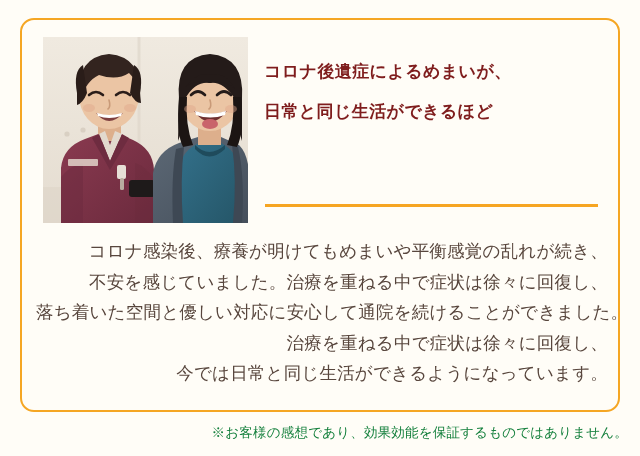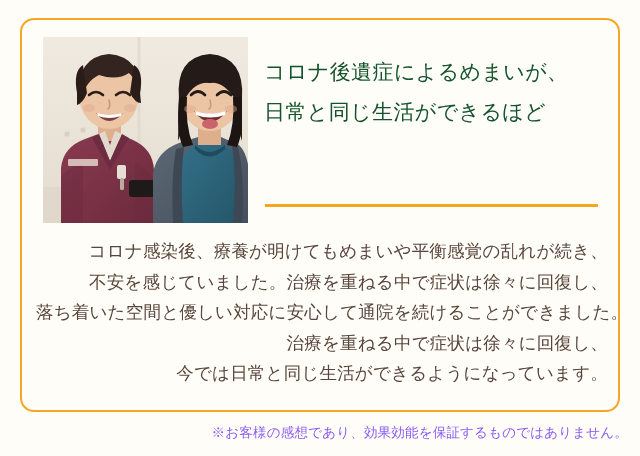--- a/index.html
+++ b/index.html
@@ -46,23 +46,23 @@
   .photo svg { display: block; }
 
   
   .headline {
     position: absolute;
     left: 264px;
     top: 52px;
     width: 346px;
   }
   .headline .hl-line {
-    font-size: 21px;
-    font-weight: normal;
-    color: #14532d;
+    font-size: 17px;
+    font-weight: bold;
+    color: #7f1d1d;
     line-height: 40px;
     letter-spacing: 0.4px;
     white-space: nowrap;
   }
 
   .hl-rule {
     position: absolute;
     left: 265px;
     top: 204px;
     width: 333px;
@@ -87,21 +87,21 @@
   }
 
   
   .disclaimer {
     position: absolute;
     left: 0;
     top: 424px;
     width: 628px;
     text-align: right;
     font-size: 13.5px;
-    color: #8b5cf6;
+    color: #15803d;
     letter-spacing: 0.2px;
     white-space: nowrap;
   }
 </style>
 </head>
 <body>
 
 <div id="stage">
 
   <div class="frame"></div>

